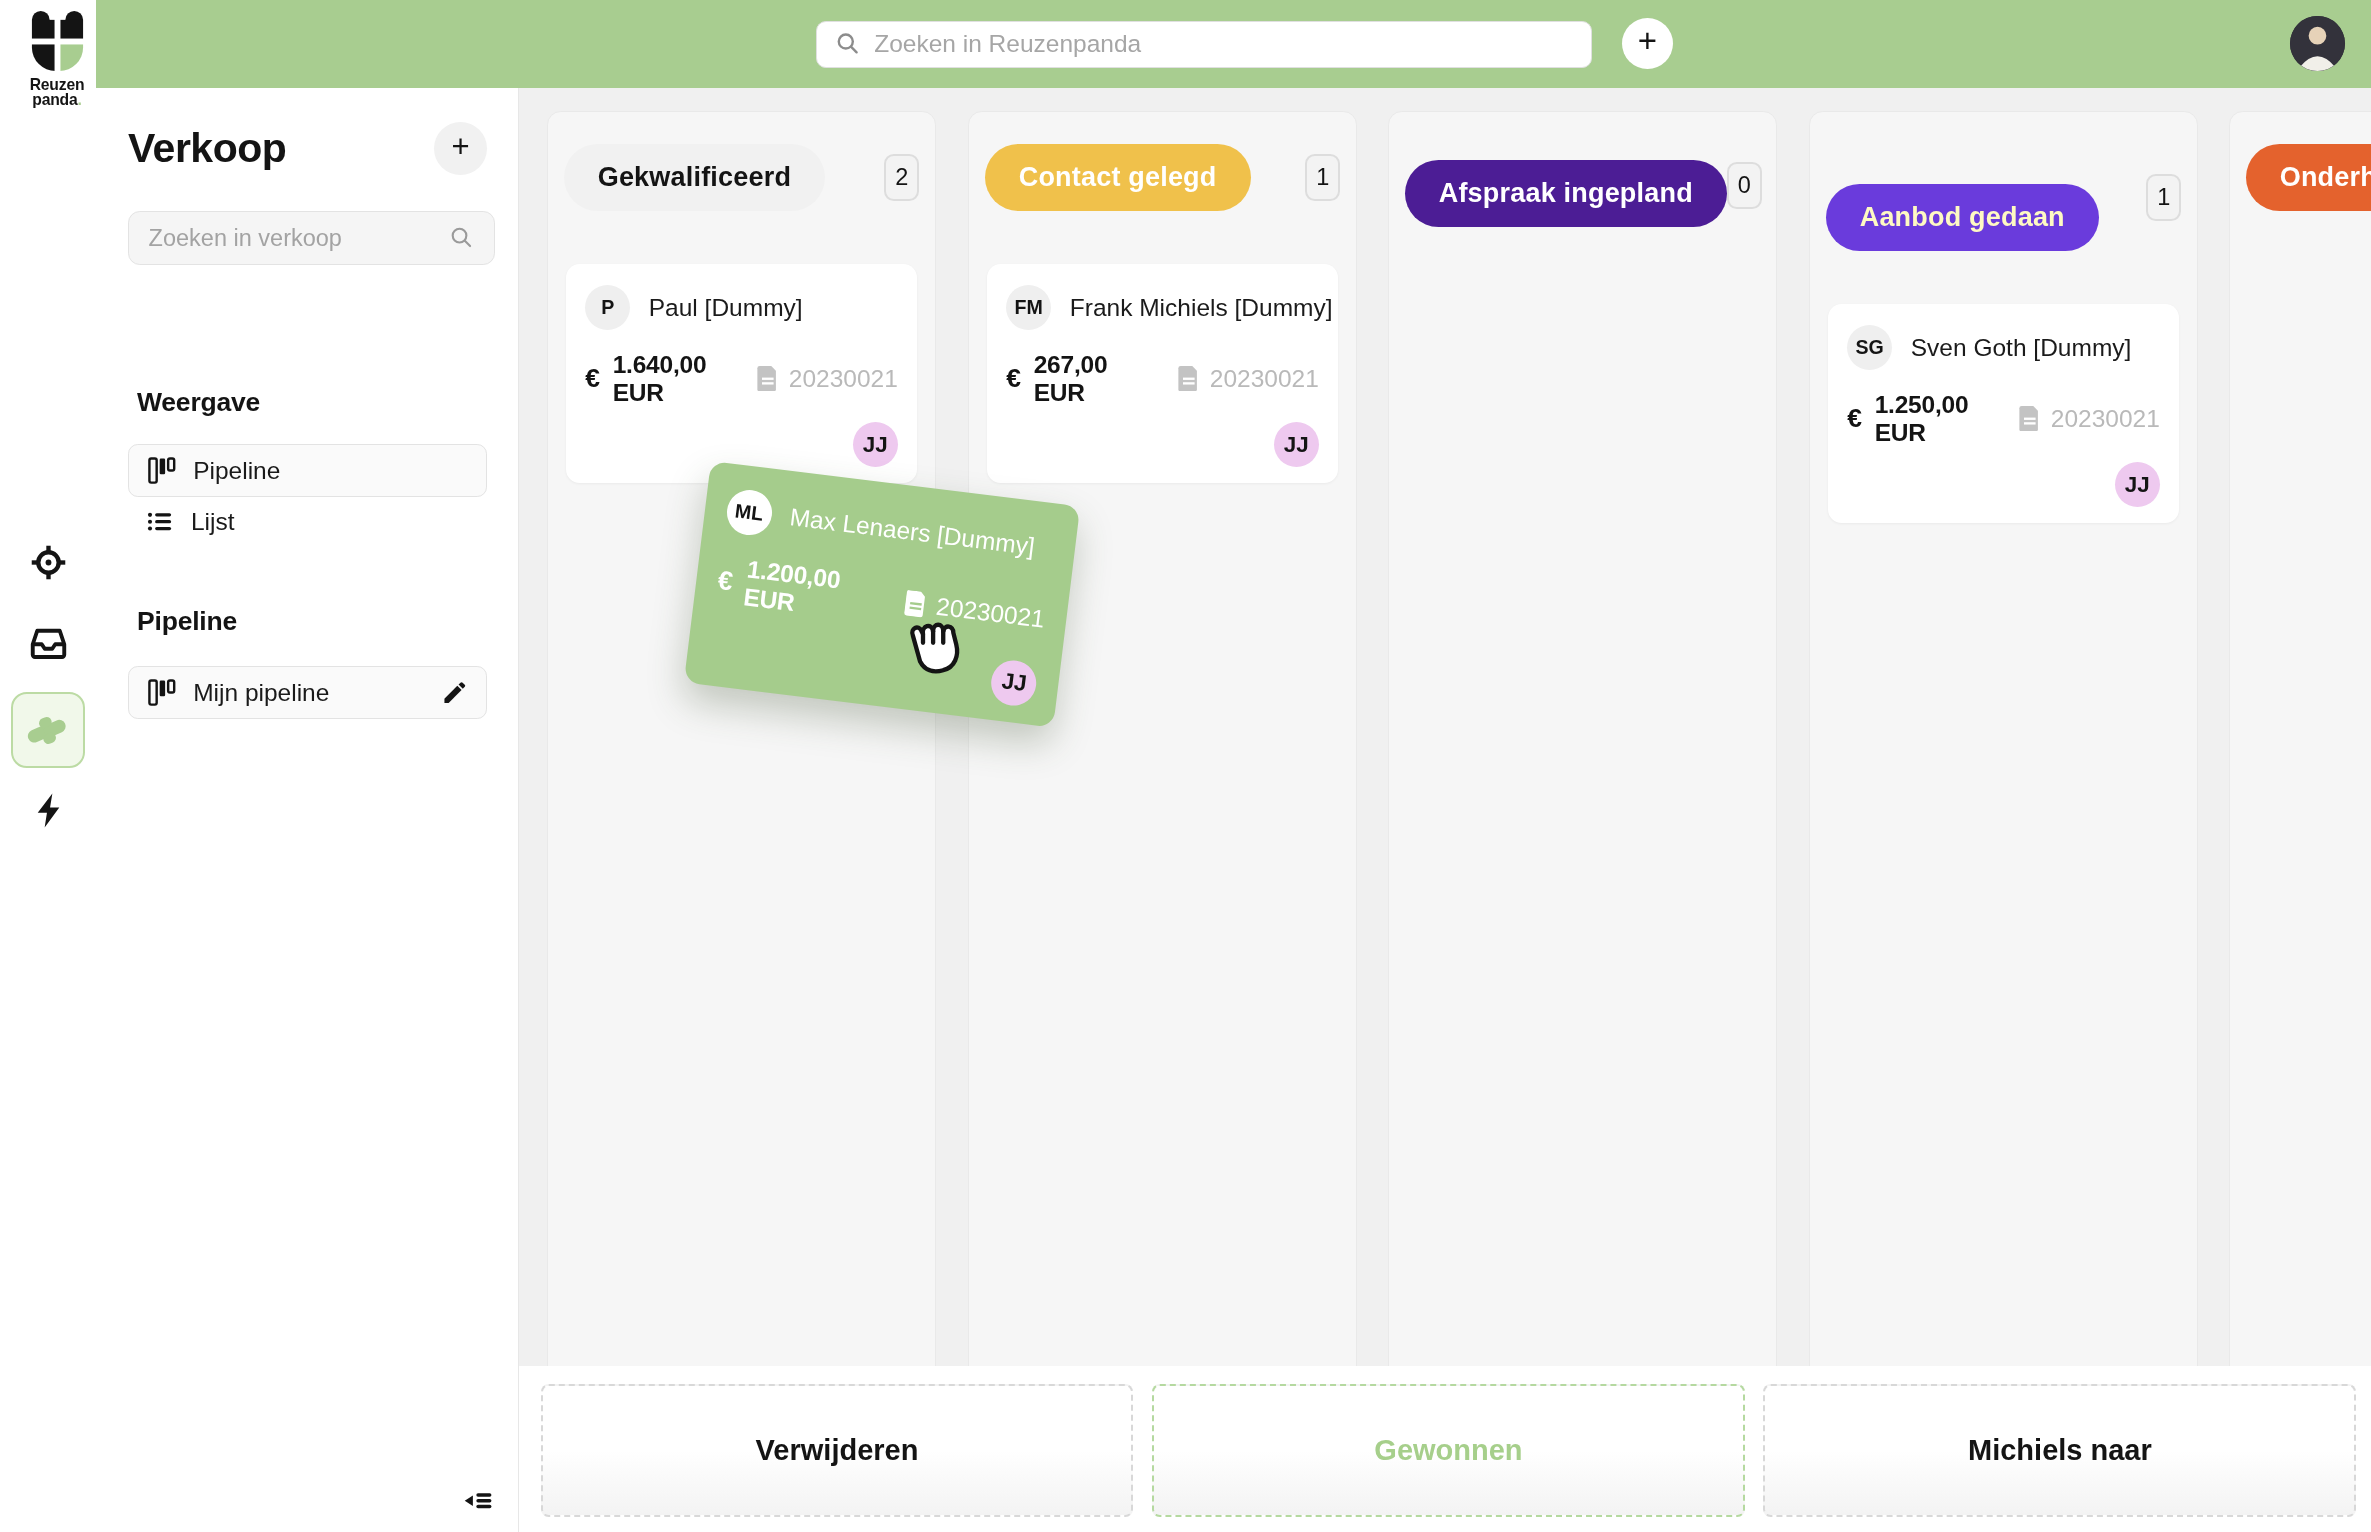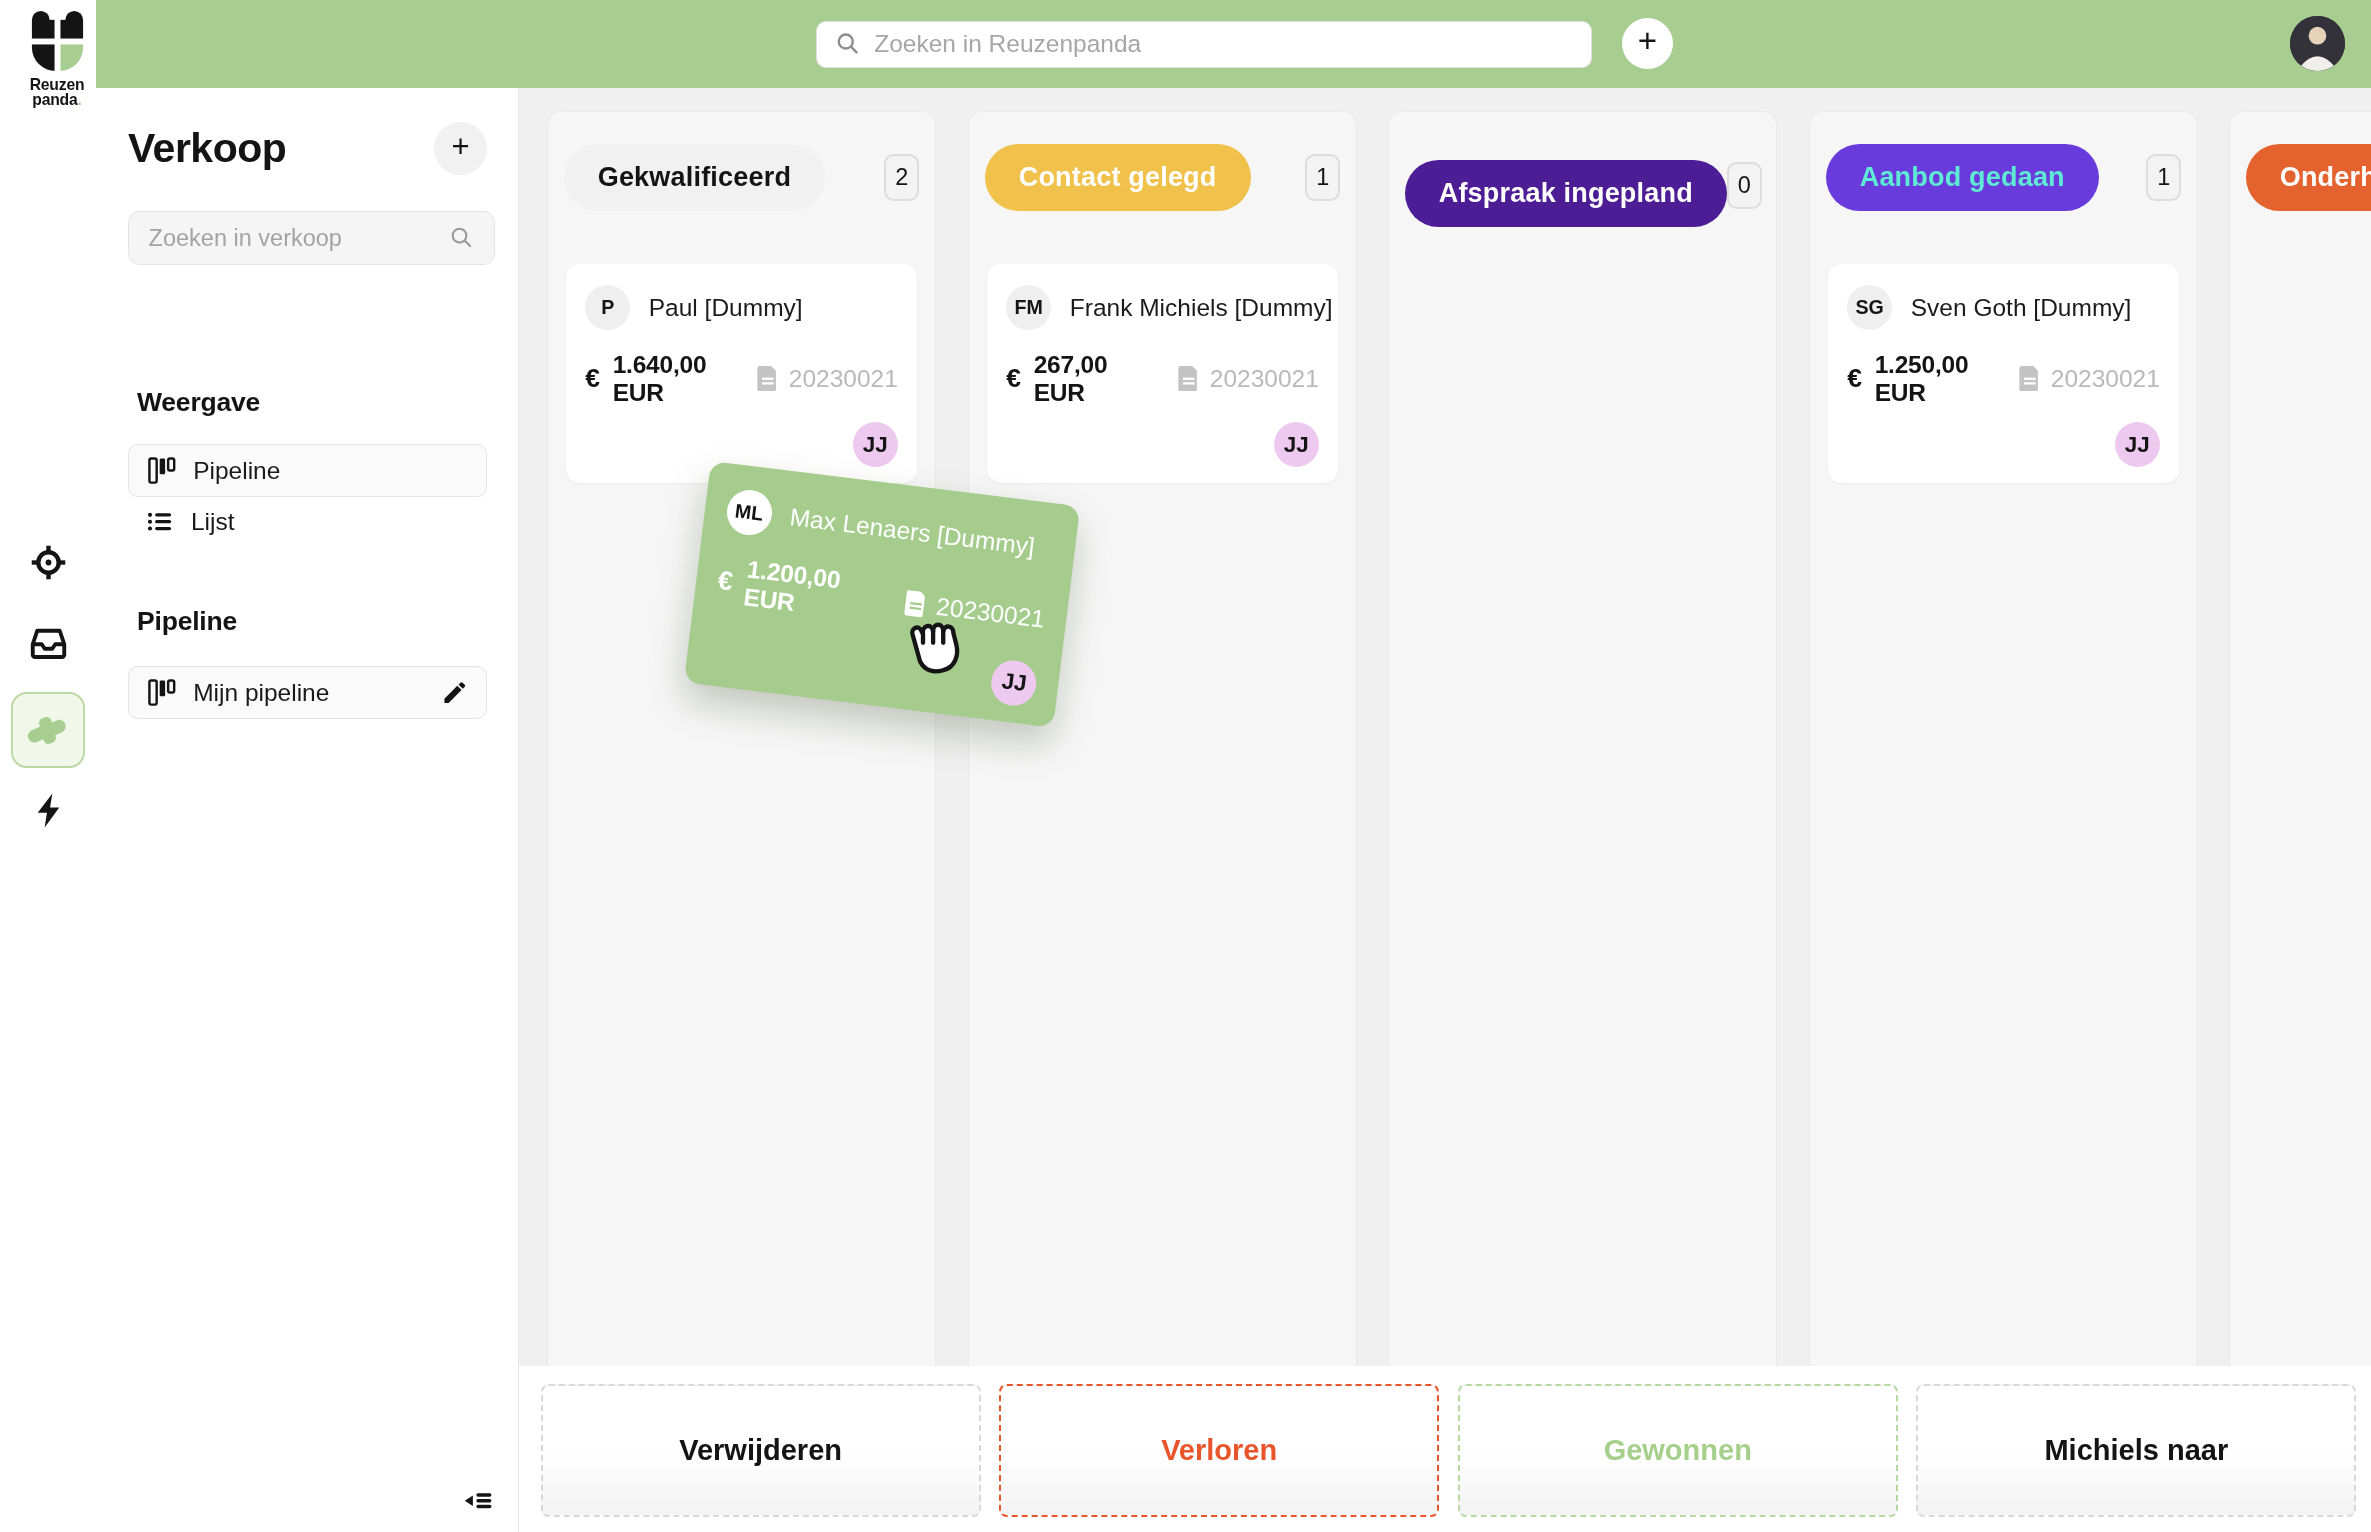--- a/index.html
+++ b/index.html
@@ -274,21 +274,21 @@
 
     <div class="column" style="left:869px">
       <div class="col-head">
         <span class="stage-pill" style="background: #4c1d95; color: rgb(255, 255, 255); margin-top: 16px;">Afspraak ingepland</span>
         <span class="stage-count">0</span>
       </div>
     </div>
 
     <div class="column" style="left:1290px">
       <div class="col-head">
-        <span class="stage-pill" style="background: rgb(106, 59, 220); color: #5eead4;">Aanbod gedaan</span>
+        <span class="stage-pill" style="background: rgb(106, 59, 220); color: #fef9c3; margin-top: 40px;">Aanbod gedaan</span>
         <span class="stage-count">1</span>
       </div>
       <div class="card">
         <div class="card-top">
           <span class="avatar gray">SG</span>
           <span class="card-name">Sven Goth [Dummy]</span>
         </div>
         <div class="card-mid">
           <span class="euro">€</span>
           <span class="amount">1.250,00 EUR</span>
@@ -311,23 +311,20 @@
       <div class="col-head">
         <span class="stage-pill" style="background: rgb(228, 98, 45); color: rgb(255, 255, 255);">Onderhandeling</span>
 
       </div>
     </div>
 
     <div class="dropband">
       <div class="dropzone" style="color: rgb(20, 20, 20); border-color: rgb(216, 216, 216);">
         <span>Verwijderen</span>
       </div>
-      <div class="dropzone" style="color: rgb(232, 85, 43); border-color: rgb(232, 85, 43);">
-        <span>Verloren</span>
-      </div>
       <div class="dropzone" style="color: rgb(166, 207, 139); border-color: rgb(181, 217, 160);">
         <span>Gewonnen</span>
       </div>
       <div class="dropzone" style="color: rgb(20, 20, 20); border-color: rgb(216, 216, 216);">
         <span>Michiels naar</span>
       </div>
     </div>
   </div>
 
   <div class="drag-card">

